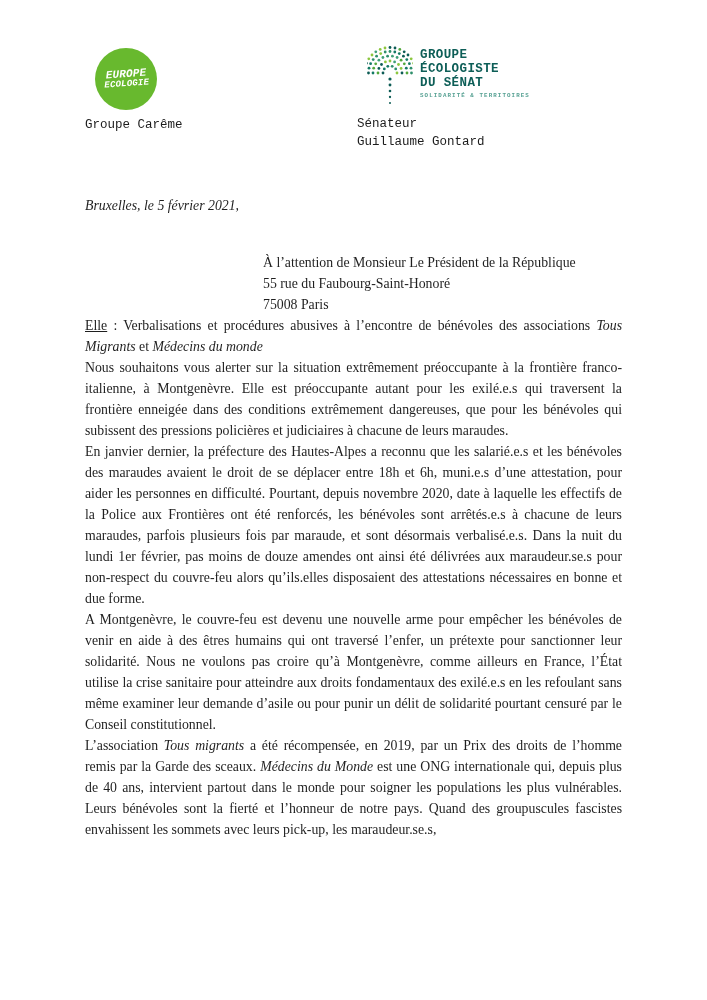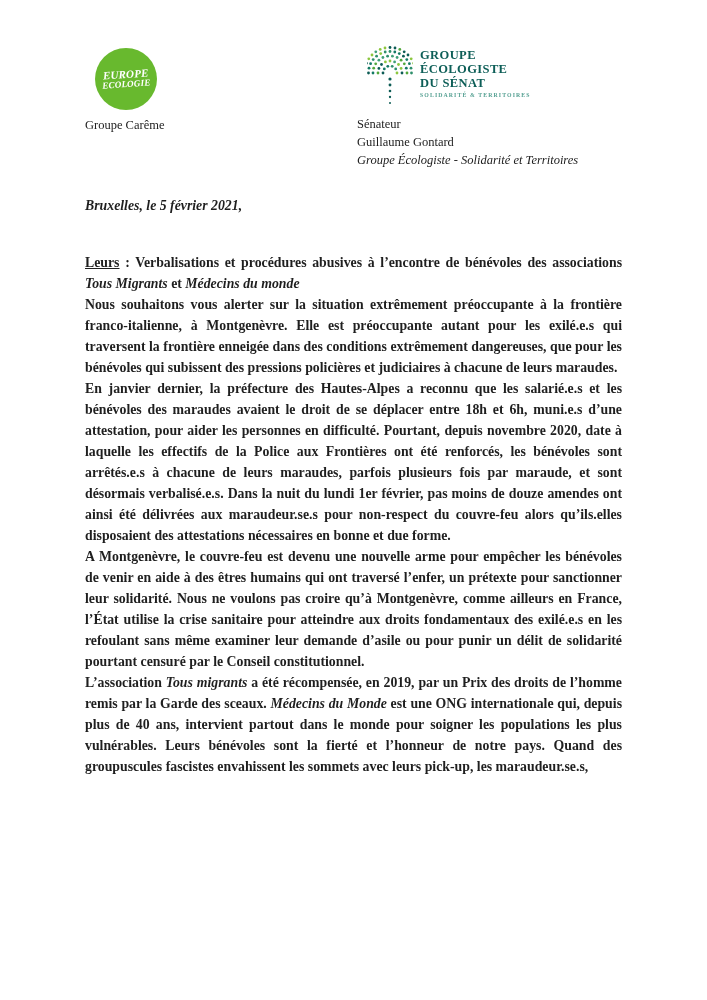--- a/index.html
+++ b/index.html
@@ -6,21 +6,21 @@
   .page{
     position:relative;
     width:707px;height:1000px;
     background:#ffffff;
     overflow:hidden;
     font-family:"Liberation Serif","DejaVu Serif",serif;
     color:#1f1f1f;
   }
 
   
-  .sender{position:absolute;font-family:Liberation Serif, serif;font-size:12.5px;line-height:18px;color:#1c1c1c;}
+  .sender{position:absolute;font-family:Liberation Mono, monospace;font-size:12.5px;line-height:18px;color:#1c1c1c;}
   .sender-left{left:85px;top:48px;}
   .sender-right{left:357px;top:45px;}
   .sender .group{font-style:italic;}
 
   
   .ee-logo{
     width:62px;height:62px;border-radius:50%;
     background:#68b92e;
     margin:0 0 6px 10px;
     display:flex;align-items:center;justify-content:center;
@@ -43,21 +43,21 @@
   }
   .senat-logo .sub{
     margin-top:2px;
     font-weight:bold;font-size:5.8px;letter-spacing:1.1px;line-height:7px;
     color:#55a092;
   }
 
   
   .letter{
     position:absolute;left:85px;top:195px;width:537px;
-    font-size:13.8px;line-height:21px;font-weight:bold;
+    font-size:13.8px;line-height:21px;
   }
   .letter p{margin:0;}
   .dateline{font-style:italic;}
   .recipient{margin:36px 0 0 178px;}
   .subject{margin-top:22px;text-align:justify;}
   .salutation{margin-top:9px;}
   .body-p{margin-top:8px;text-align:justify;}
 </style>
 </head>
 <body>
@@ -146,30 +146,32 @@
         <div class="txt">
           <div>GROUPE</div>
           <div>ÉCOLOGISTE</div>
           <div>DU SÉNAT</div>
         </div>
         <div class="sub">SOLIDARITÉ &amp; TERRITOIRES</div>
       </div>
     </div>
     <div>Sénateur</div>
     <div>Guillaume Gontard</div>
-    <div class="group">Groupe Écologiste - Solidarité et Territoires</div>
   </div>
 
   <main class="letter">
     <p class="dateline">Bruxelles, le 5 février 2021,</p>
 
     <div class="recipient">
+      <div>À l’attention de Monsieur Le Président de la République</div>
+      <div>55 rue du Faubourg-Saint-Honoré</div>
+      <div>75008 Paris</div>
     </div>
 
-    <p class="subject"><span style="text-decoration: underline;">Leurs</span><span> : Verbalisations et procédures abusives à l’encontre de bénévoles des associations </span><span style="font-style: italic;">Tous Migrants</span><span> et </span><span style="font-style: italic;">Médecins du monde</span></p>
+    <p class="subject"><span style="text-decoration: underline;">Elle</span><span> : Verbalisations et procédures abusives à l’encontre de bénévoles des associations </span><span style="font-style: italic;">Tous Migrants</span><span> et </span><span style="font-style: italic;">Médecins du monde</span></p>
 
 
     <p class="body-p"><span>Nous souhaitons vous alerter sur la situation extrêmement préoccupante à la frontière franco-italienne, à Montgenèvre. Elle est préoccupante autant pour les exilé.e.s qui traversent la frontière enneigée dans des conditions extrêmement dangereuses, que pour les bénévoles qui subissent des pressions policières et judiciaires à chacune de leurs maraudes.</span></p>
     <p class="body-p"><span>En janvier dernier, la préfecture des Hautes-Alpes a reconnu que les salarié.e.s et les bénévoles des maraudes avaient le droit de se déplacer entre 18h et 6h, muni.e.s d’une attestation, pour aider les personnes en difficulté. Pourtant, depuis novembre 2020, date à laquelle les effectifs de la Police aux Frontières ont été renforcés, les bénévoles sont arrêtés.e.s à chacune de leurs maraudes, parfois plusieurs fois par maraude, et sont désormais verbalisé.e.s. Dans la nuit du lundi 1er février, pas moins de douze amendes ont ainsi été délivrées aux maraudeur.se.s pour non-respect du couvre-feu alors qu’ils.elles disposaient des attestations nécessaires en bonne et due forme.</span></p>
     <p class="body-p"><span>A Montgenèvre, le couvre-feu est devenu une nouvelle arme pour empêcher les bénévoles de venir en aide à des êtres humains qui ont traversé l’enfer, un prétexte pour sanctionner leur solidarité. Nous ne voulons pas croire qu’à Montgenèvre, comme ailleurs en France, l’État utilise la crise sanitaire pour atteindre aux droits fondamentaux des exilé.e.s en les refoulant sans même examiner leur demande d’asile ou pour punir un délit de solidarité pourtant censuré par le Conseil constitutionnel.</span></p>
     <p class="body-p"><span>L’association </span><span style="font-style: italic;">Tous migrants</span><span> a été récompensée, en 2019, par un Prix des droits de l’homme remis par la Garde des sceaux. </span><span style="font-style: italic;">Médecins du Monde</span><span> est une ONG internationale qui, depuis plus de 40 ans, intervient partout dans le monde pour soigner les populations les plus vulnérables. Leurs bénévoles sont la fierté et l’honneur de notre pays. Quand des groupuscules fascistes envahissent les sommets avec leurs pick-up, les maraudeur.se.s,</span></p>
   </main>
 
 </div>
 

